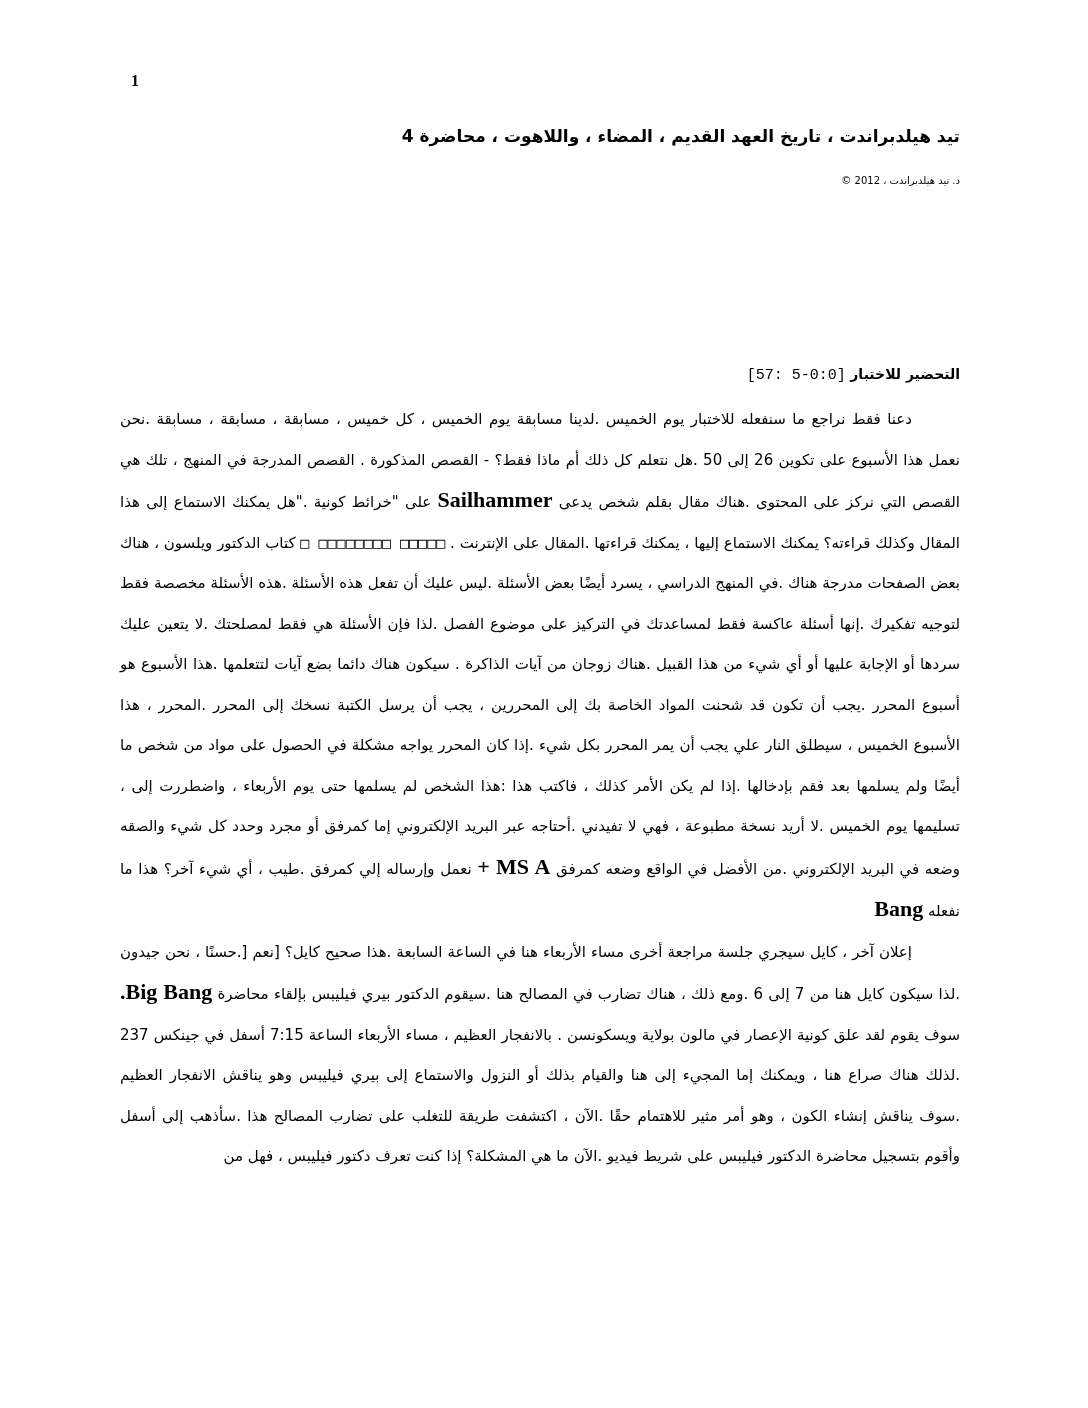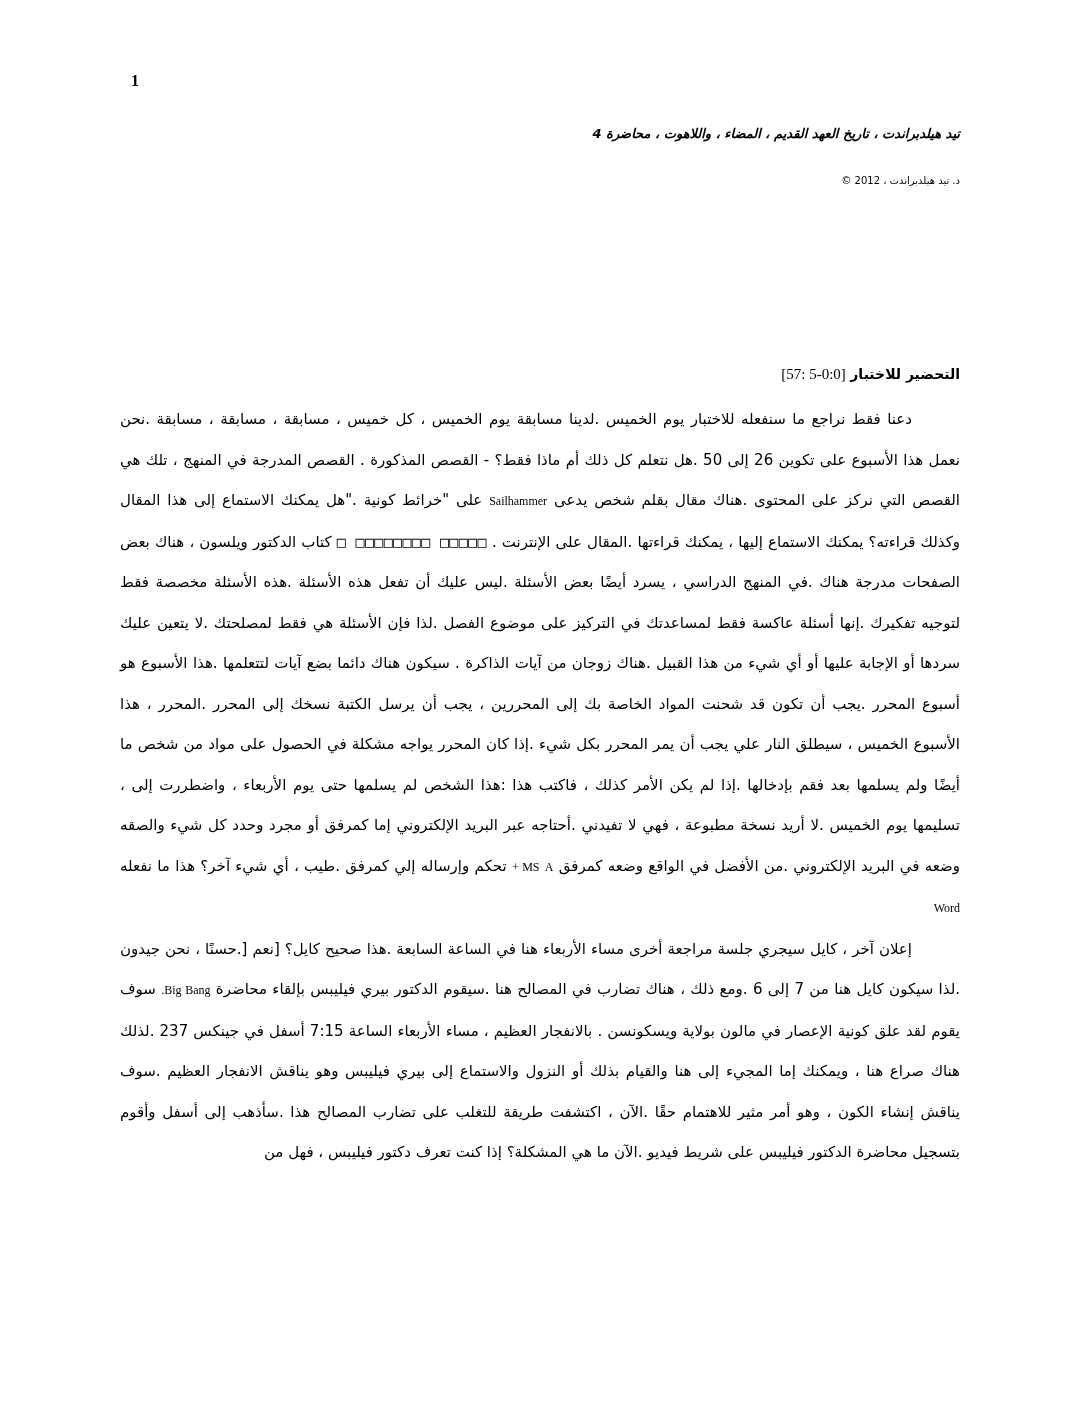--- a/index.html
+++ b/index.html
@@ -25,23 +25,22 @@
     .rtl {
       direction: rtl;
       unicode-bidi: embed;
       position: absolute;
       right: 128px;
       font-family: "DejaVu Sans", sans-serif;
     }
     .title {
       top: 126px;
       font-weight: bold;
-      font-size: 13px;
+      font-size: 17px;
       letter-spacing: -0.2px;
-      font-style: italic;
     }
     .copyright {
       top: 175px;
       font-size: 10px;
     }
     .intro {
       top: 238px;
       width: 830px;
       font-size: 15.5px;
       line-height: 40px;
@@ -49,40 +48,40 @@
     }
     .intro p { margin: 0; }
     .section-heading {
       top: 366px;
       font-size: 14px;
     }
     .section-heading .h {
       font-weight: bold;
     }
     .section-heading .ts {
-      font-family: Liberation Serif, serif;
+      font-family: Liberation Mono, monospace;
       font-size: 15px;
     }
     .body-text {
       top: 399px;
       width: 840px;
       font-size: 15px;
       line-height: 40.5px;
       text-align: justify;
     }
     .body-text p {
       margin: 0;
     }
     .body-text .indent {
       text-indent: 48px;
     }
     .latin {
       font-family: "Liberation Serif", serif;
-      font-weight: normal;
-      font-size: 12px;
+      font-weight: bold;
+      font-size: 22px;
     }
     .boxes {
       font-family: "DejaVu Sans Mono", monospace;
       letter-spacing: 1px;
     }
   </style>
 </head>
 <body>
 
 <div class="page-number">1</div>
@@ -101,23 +100,23 @@
 
 <div class="rtl body-text">
   <p class="indent">
     <span>دعنا فقط نراجع ما سنفعله للاختبار يوم الخميس .لدينا مسابقة يوم الخميس ، كل خميس ، مسابقة ، مسابقة ، مسابقة .نحن نعمل هذا الأسبوع على تكوين 26 إلى 50 .هل نتعلم كل ذلك أم ماذا فقط؟ - القصص المذكورة . القصص المدرجة في المنهج ، تلك هي القصص التي نركز على المحتوى .هناك مقال بقلم شخص يدعى</span>
     <span class="latin">Sailhammer</span>
     <span>على "خرائط كونية ."هل يمكنك الاستماع إلى هذا المقال وكذلك قراءته؟ يمكنك الاستماع إليها ، يمكنك قراءتها .المقال على الإنترنت .</span>
     <span class="boxes">□□□□□ □□□□□□□□ □</span>
     <span>كتاب الدكتور ويلسون ، هناك بعض الصفحات مدرجة هناك .في المنهج الدراسي ، يسرد أيضًا بعض الأسئلة .ليس عليك أن تفعل هذه الأسئلة .هذه الأسئلة مخصصة فقط لتوجيه تفكيرك .إنها أسئلة عاكسة فقط لمساعدتك في التركيز على موضوع الفصل .لذا فإن الأسئلة هي فقط لمصلحتك .لا يتعين عليك سردها أو الإجابة عليها أو أي شيء من هذا القبيل .هناك زوجان من آيات الذاكرة . سيكون هناك دائما بضع آيات لتتعلمها .هذا الأسبوع هو أسبوع المحرر .يجب أن تكون قد شحنت المواد الخاصة بك إلى المحررين ، يجب أن يرسل الكتبة نسخك إلى المحرر .المحرر ، هذا الأسبوع الخميس ، سيطلق النار علي يجب أن يمر المحرر بكل شيء .إذا كان المحرر يواجه مشكلة في الحصول على مواد من شخص ما أيضًا ولم يسلمها بعد فقم بإدخالها .إذا لم يكن الأمر كذلك ، فاكتب هذا :هذا الشخص لم يسلمها حتى يوم الأربعاء ، واضطررت إلى ، تسليمها يوم الخميس .لا أريد نسخة مطبوعة ، فهي لا تفيدني .أحتاجه عبر البريد الإلكتروني إما كمرفق أو مجرد وحدد كل شيء والصقه وضعه في البريد الإلكتروني .من الأفضل في الواقع وضعه كمرفق</span>
     <span class="latin">MS</span>
     <span class="latin">A +</span>
-    <span>تحكم</span>
+    <span>نعمل</span>
     <span>وإرساله إلي كمرفق .طيب ، أي شيء آخر؟ هذا ما نفعله</span>
-    <span class="latin">Word</span>
+    <span class="latin">Bang</span>
   </p>
   <p class="indent">
     <span>إعلان آخر ، كايل سيجري جلسة مراجعة أخرى مساء الأربعاء هنا في الساعة السابعة .هذا صحيح كايل؟ [نعم [.حسنًا ، نحن جيدون .لذا سيكون كايل هنا من 7 إلى 6 .ومع ذلك ، هناك تضارب في المصالح هنا .سيقوم الدكتور بيري فيليبس بإلقاء محاضرة</span>
     <span class="latin">Big Bang.</span>
     <span>سوف يقوم</span>
     <span>لقد علق كونية الإعصار في مالون بولاية ويسكونسن .</span>
     <span>بالانفجار العظيم ، مساء الأربعاء الساعة 7:15 أسفل في جينكس 237 .لذلك هناك صراع هنا ، ويمكنك إما المجيء إلى هنا والقيام بذلك أو النزول والاستماع إلى بيري فيليبس وهو يناقش الانفجار العظيم .سوف يناقش إنشاء الكون ، وهو أمر مثير للاهتمام حقًا .الآن ، اكتشفت طريقة للتغلب على تضارب المصالح هذا .سأذهب إلى أسفل وأقوم بتسجيل محاضرة الدكتور فيليبس على شريط فيديو .الآن ما هي المشكلة؟ إذا كنت تعرف دكتور فيليبس ، فهل من</span>
   </p>
 </div>
 

